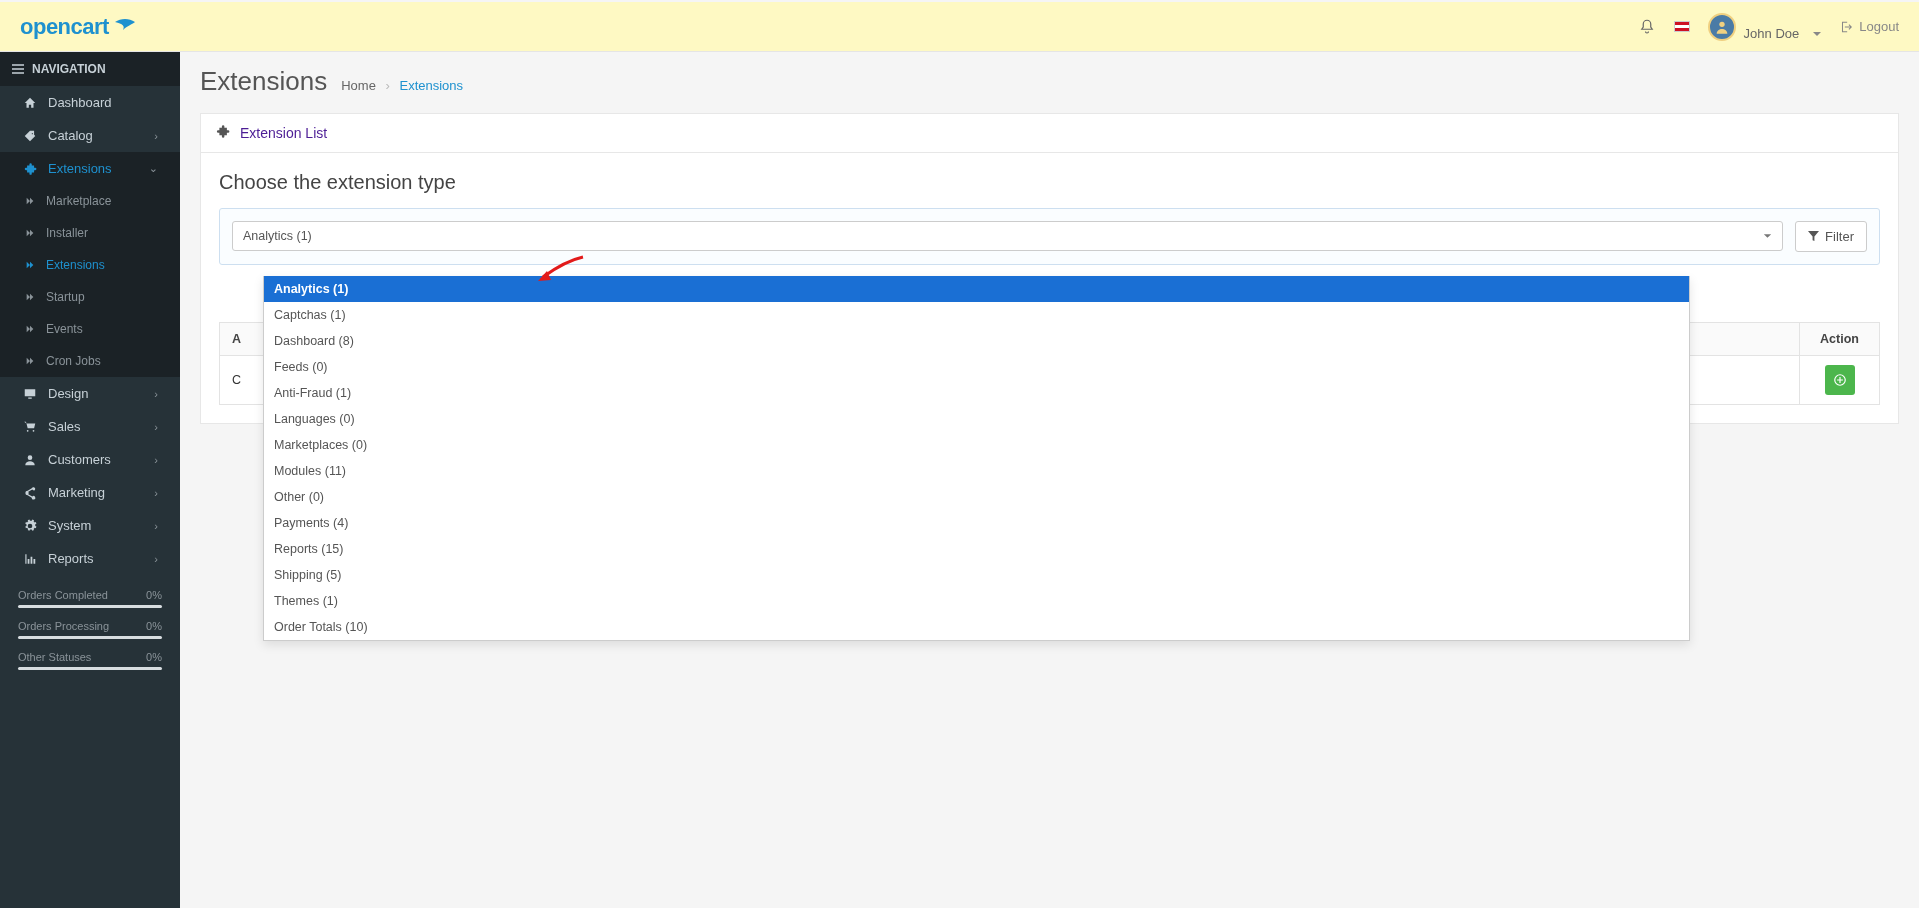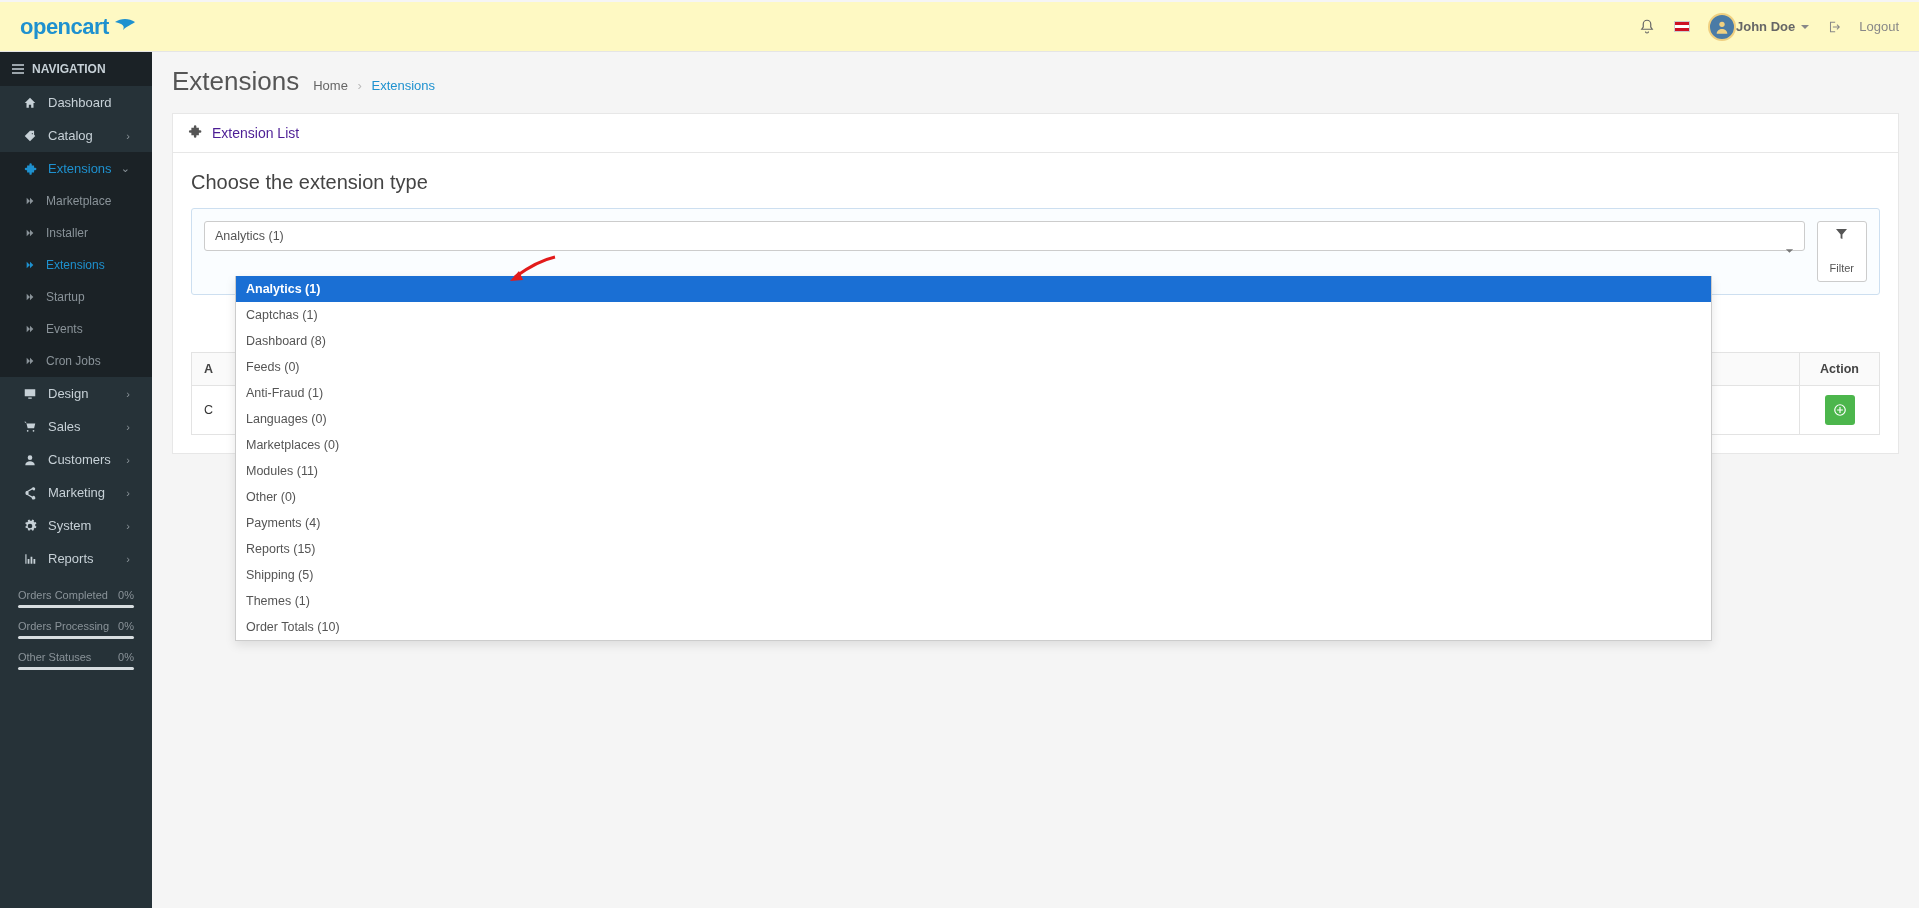--- a/index.html
+++ b/index.html
@@ -7,25 +7,25 @@
 .top-bar { height:2px; background:#f5f5f5; }
 .header { height:50px; background:#fef9c3; border-bottom:1px solid #e5e5e5; display:flex; align-items:center; padding:0 20px; }
 .logo { display:flex; align-items:center; }
 .logo-text { font-size:22px; font-weight:700; color:#1e91cf; letter-spacing:-0.5px; }
 .logo-arrow { margin-left:4px; }
 .header-right { margin-left:auto; display:flex; align-items:center; gap:18px; }
 .icon { width:18px; height:18px; display:inline-flex; align-items:center; justify-content:center; }
 .flag { width:16px; height:11px; background:linear-gradient(to bottom, #ce1124 0%, #ce1124 33%, #fff 33%, #fff 66%, #ce1124 66%); border:1px solid #ccc; }
 .avatar { width:28px; height:28px; border-radius:50%; background:#4a7ba6; border:2px solid #f0d080; display:flex; align-items:center; justify-content:center; }
 .avatar svg { width:16px; height:16px; fill:#f0d080; }
-.user-drop { display:flex; align-items:center; cursor:pointer; color:#666;font-weight:bold; }
+.user-drop { display:flex; align-items:flex-end; gap:8px; cursor:pointer; color:#666; }
 .caret-down::after { content:""; display:inline-block; border:4px solid transparent; border-top-color:#888; margin-left:6px; transform:translateY(2px); }
-.logout { display:flex; align-items:center; gap:18px; color:#888; cursor:pointer; }
+.logout { display:flex; align-items:center; gap:6px; color:#888; cursor:pointer; }
 .layout { display:flex; min-height:calc(100vh - 52px); }
-.sidebar { width:152px; background:#263238; color:#9aa6ad; }
+.sidebar { width:180px; background:#263238; color:#9aa6ad; }
 .nav-title { background:#1b2226; padding:10px 12px; color:#c7d1d7; font-size:12px; display:flex; align-items:center; gap:8px; font-weight:600; }
 .nav-item { display:flex; align-items:center; padding:9px 22px; cursor:pointer; color:#c7d1d7; font-size:13px; }
 .nav-item .nav-icon { width:16px; margin-right:10px; display:flex; align-items:center; justify-content:center; }
 .nav-item .chev { margin-left:auto; font-size:11px; color:#8a9399; }
 .nav-item.active { background:#1b2226; color:#1e91cf; }
 .nav-sub { background:#1b2226; }
 .nav-sub .nav-item { padding-left:24px; color:#8a9399; font-size:12px; }
 .nav-sub .nav-item .nav-icon { width:12px; margin-right:10px; }
 .nav-sub .nav-item.sub-active { color:#1e91cf; }
 .stats { padding:14px 18px; }
@@ -38,21 +38,21 @@
 .crumbs a { color:#1e91cf; text-decoration:none; }
 .crumb-sep { margin:0 6px; color:#bbb; }
 .panel { background:#fff; margin:0 20px 20px; border:1px solid #e7e7e7; }
 .panel-head { padding:10px 14px; border-bottom:1px solid #e7e7e7; display:flex; align-items:center; gap:10px; color:#4c1d95; font-size:14px; }
 .panel-body { padding:18px; position:relative; }
 .section-title { font-size:20px; font-weight:400; color:#444; margin-bottom:14px; }
 .select-row { display:flex; gap:12px; border:1px solid #cddff0; border-radius:3px; padding:12px; background:#fafdff; }
 .select-box { flex:1; position:relative; }
 .select-input { width:100%; padding:7px 28px 7px 10px; border:1px solid #ccc; border-radius:3px; background:#fff; font-size:12.5px; color:#555; appearance:none; }
 .select-caret { position:absolute; right:10px; top:50%; transform:translateY(-50%); pointer-events:none; color:#777; }
-.filter-btn { padding:7px 12px; border:1px solid #ccc; background:#fff; border-radius:3px; display:flex; align-items:center; gap:22px; cursor:pointer; font-size:11px; color:#555;flex-direction:column; }
+.filter-btn { padding:7px 12px; border:1px solid #ccc; background:#fff; border-radius:3px; display:flex; align-items:center; gap:6px; cursor:pointer; font-size:13px; color:#555; }
 .dropdown { position:absolute; left:31px; right:93px; top:55px; background:#fff; border:1px solid #ccc; border-top:none; z-index:10; box-shadow:0 4px 10px rgba(0,0,0,0.1); }
 .dropdown-item { padding:6px 10px; font-size:12.5px; color:#555; cursor:pointer; }
 .dropdown-item.highlighted { background:#1a6fd4; color:#fff; font-weight:600; }
 .behind-section { margin-top:20px; }
 .behind-table { width:100%; border-collapse:collapse; margin-top:10px; }
 .behind-table th, .behind-table td { border:1px solid #e3e3e3; padding:9px 12px; text-align:left; font-size:12.5px; }
 .behind-table th { background:#fafafa; color:#444; font-weight:600; }
 .behind-table th.action, .behind-table td.action { text-align:center; width:80px; }
 .install-btn { width:30px; height:30px; background:#4cb64c; border-radius:3px; display:inline-flex; align-items:center; justify-content:center; cursor:pointer; }
 .install-btn svg { width:14px; height:14px; fill:#fff; }

